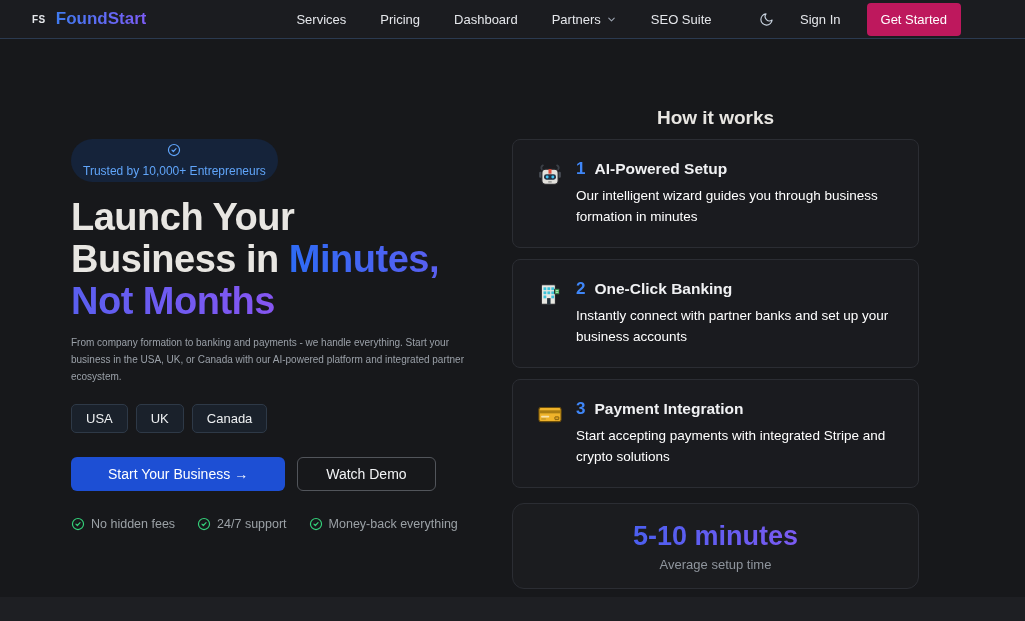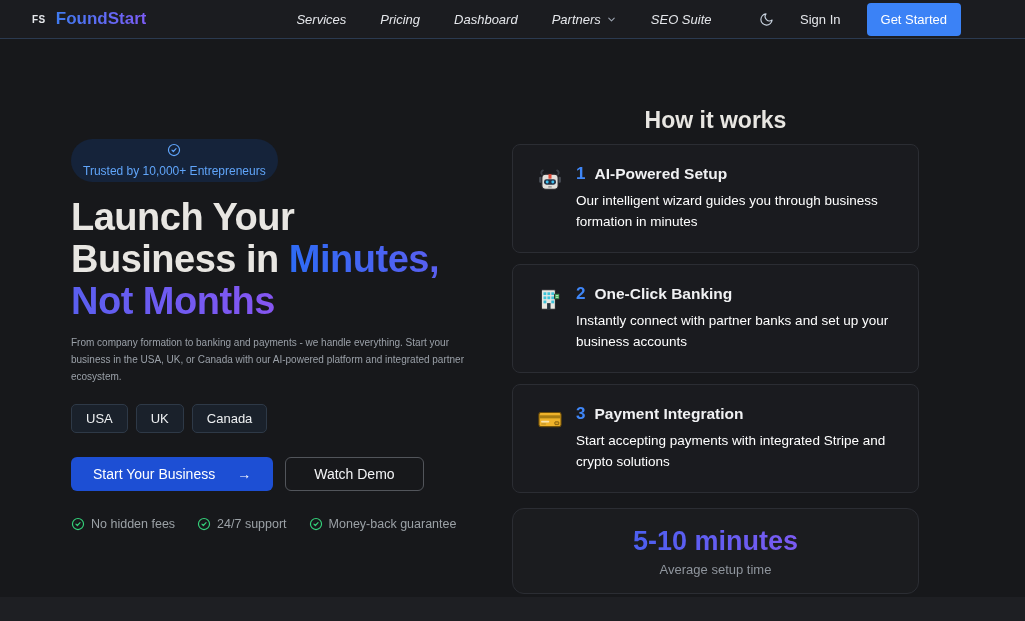--- a/index.html
+++ b/index.html
@@ -23,31 +23,31 @@
   .brand { display:flex; align-items:center; gap:10px; cursor:pointer; }
   .brand-fs { font-size:10px; font-weight:700; color:#e5e7eb; letter-spacing:.5px; }
   .brand-name {
     font-size:17px; font-weight:700;
     background:linear-gradient(90deg,#3f7bf0,#7c5cf6);
     -webkit-background-clip:text; background-clip:text;
     -webkit-text-fill-color:transparent; color:transparent;
   }
   .nav-links {
     display:flex; align-items:center; gap:34px;
-    margin-left:150px; flex:1 1 auto;font-style:italic;
+    margin-left:150px; flex:1 1 auto;
   }
   .nav-link {
     font-size:13px; color:#e5e7eb; text-decoration:none; cursor:pointer;
     display:flex; align-items:center; gap:5px; white-space:nowrap;
   }
   .nav-right { display:flex; align-items:center; gap:26px; }
   .icon-btn { background:none; border:none; cursor:pointer; display:flex; align-items:center; }
   .signin { font-size:13px; color:#e5e7eb; background:none; border:none; cursor:pointer; }
   .btn-get-started {
-    background:#3b82f6; color:#fff; font-size:13px;
+    background:#be185d; color:#fff; font-size:13px;
     border:none; border-radius:4px; padding:9px 14px; cursor:pointer;
     font-family:"Liberation Sans", sans-serif;
   }
 
   
   .hero {
     display:grid;
     grid-template-columns:440px 407px;
     column-gap:1px;
     padding:68px 0 0 71px;
@@ -84,35 +84,35 @@
   .country-pills { margin-top:18px; display:flex; gap:8px; }
   .pill {
     background:#1a212b; border:1px solid #2e3947; color:#eef0f2;
     font-size:13px; padding:6px 14px; border-radius:5px; cursor:pointer;
     font-family:"Liberation Sans", sans-serif;
   }
 
   .cta-row { margin-top:24px; display:flex; gap:12px; align-items:center; }
   .btn-primary {
     background:#1d4fd4; color:#fff; font-size:14px;
-    border:none; border-radius:6px; padding:9px 22px; cursor:pointer;
-    display:flex; align-items:center; gap:22px;
+    border:none; border-radius:6px; padding:9px 37px; cursor:pointer;
+    display:flex; align-items:center; gap:4px;
     font-family:"Liberation Sans", sans-serif;
   }
   .btn-secondary {
     background:transparent; color:#f3f4f6; font-size:14px;
     border:1px solid #52555b; border-radius:6px; padding:8px 28px; cursor:pointer;
     font-family:"Liberation Sans", sans-serif;
   }
 
   .feature-row { margin-top:26px; display:flex; gap:22px; align-items:center; }
   .feature { display:flex; align-items:center; gap:6px; font-size:12.5px; color:#9ba1a6; }
 
   
-  .hiw-title { font-size:23px; font-weight:700; text-align:center; color:#e8e6e2; margin-bottom:10px; }
+  .hiw-title { font-size:19px; font-weight:700; text-align:center; color:#e8e6e2; margin-bottom:10px; }
   .step-card {
     background:#1a1b1f; border:1px solid #2b2d33; border-radius:8px;
     padding:19px 24px; margin-bottom:11px; min-height:97px;
     display:flex; gap:13px;
   }
   .step-icon { flex:0 0 auto; margin-top:2px; }
   .step-titlerow { display:flex; align-items:baseline; gap:9px; }
   .step-num { color:#3f86f7; font-size:17px; font-weight:700; }
   .step-title { color:#f0f1f3; font-size:15.5px; font-weight:700; }
   .step-desc { margin-top:7px; font-size:13.5px; line-height:1.55; color:#ffffff; max-width:340px; }
@@ -232,21 +232,21 @@
         </span>
         <span>24/7 support</span>
       </div>
       <div class="feature">
         <span>
           <svg width="14" height="14" viewBox="0 0 24 24" fill="none" stroke="#34d17a" stroke-width="2" stroke-linecap="round" stroke-linejoin="round">
               <circle cx="12" cy="12" r="9.5"></circle>
               <path d="M8.5 12.2l2.4 2.4 4.6-4.8"></path>
             </svg>
         </span>
-        <span>Money-back guarantee</span>
+        <span>Money-back everything</span>
       </div>
     </div>
   </div>
 
   <div class="hero-right">
     <div class="hiw-title">How it works</div>
 
     <div class="step-card">
       <div class="step-icon">
         <svg width="26" height="26" viewBox="0 0 24 24">

